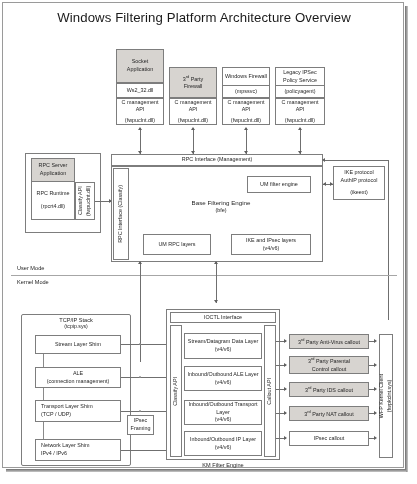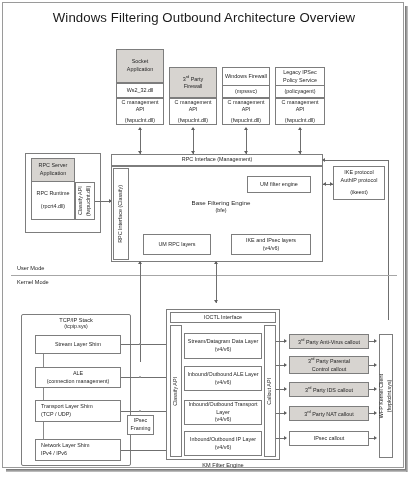--- a/index.html
+++ b/index.html
@@ -44,21 +44,21 @@
   sup{font-size:3.9px;vertical-align:super;}
 </style>
 </head>
 <body>
 
 <div id="stage">
   <div id="shadow-r"></div>
   <div id="shadow-b"></div>
   <div id="frame">
 
-    <div class="ttl">Windows Filtering Outbound Architecture Overview</div>
+    <div class="ttl">Windows Filtering Platform Architecture Overview</div>
 
     <div class="bx gy" style="left:113px;top:46px;width:48px;height:34px;">
         <span>Socket Application</span>
       </div>
     <div class="bx" style="left:113px;top:80px;width:48px;height:15px;">
         <span>Ws2_32.dll</span>
       </div>
     <div class="bx" style="left:113px;top:95px;width:48px;height:27px;flex-direction:column;">
       <span>C management API</span>
       <span style="margin-top:3px">(fwpuclnt.dll)</span>

